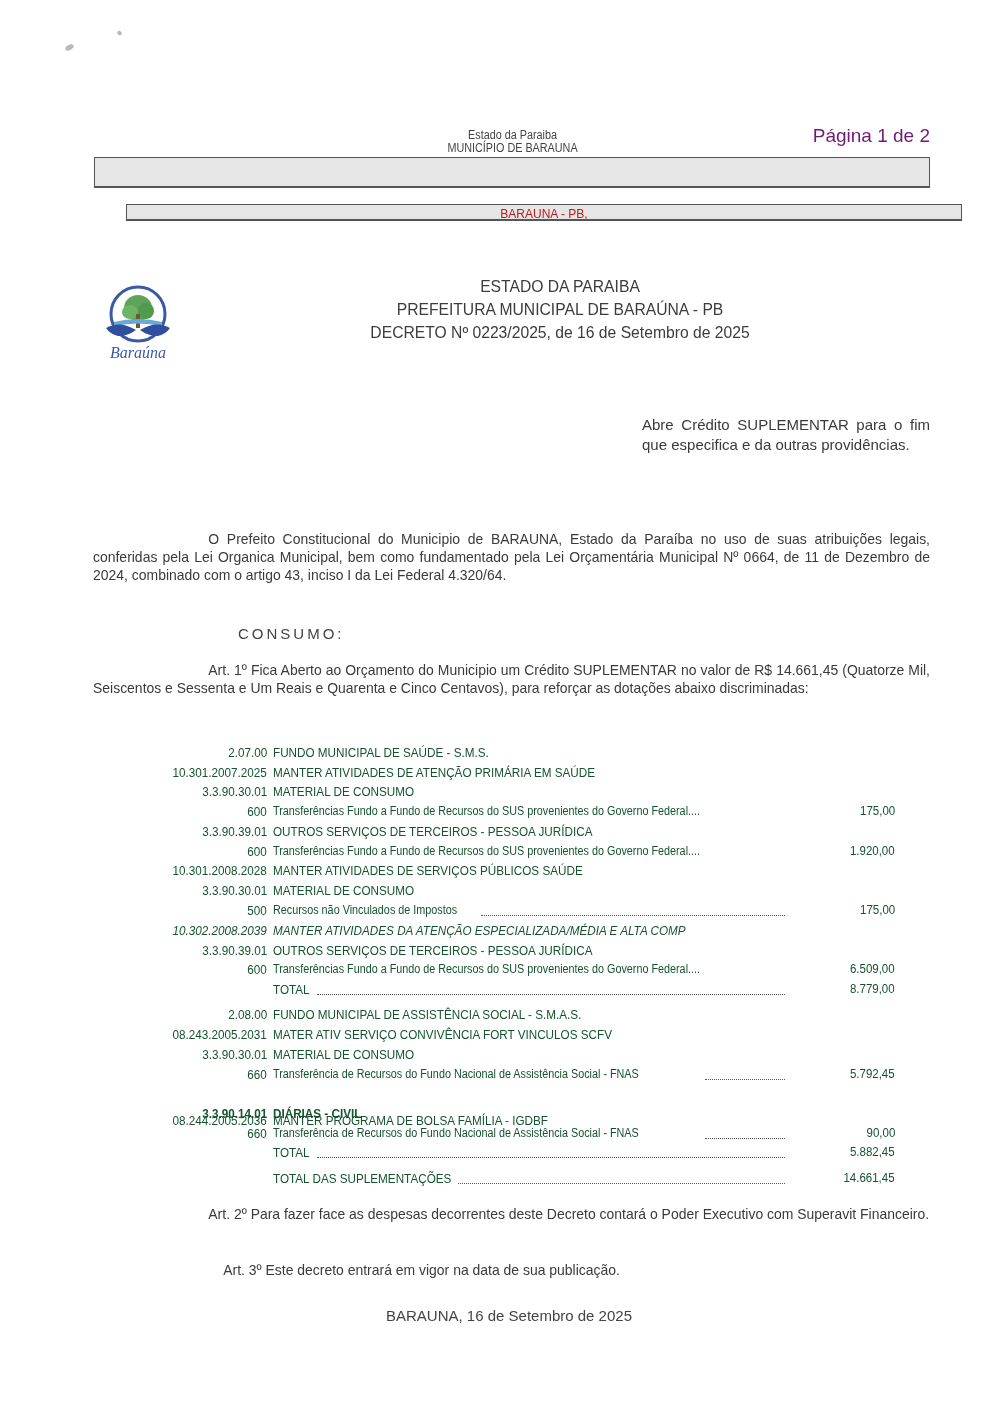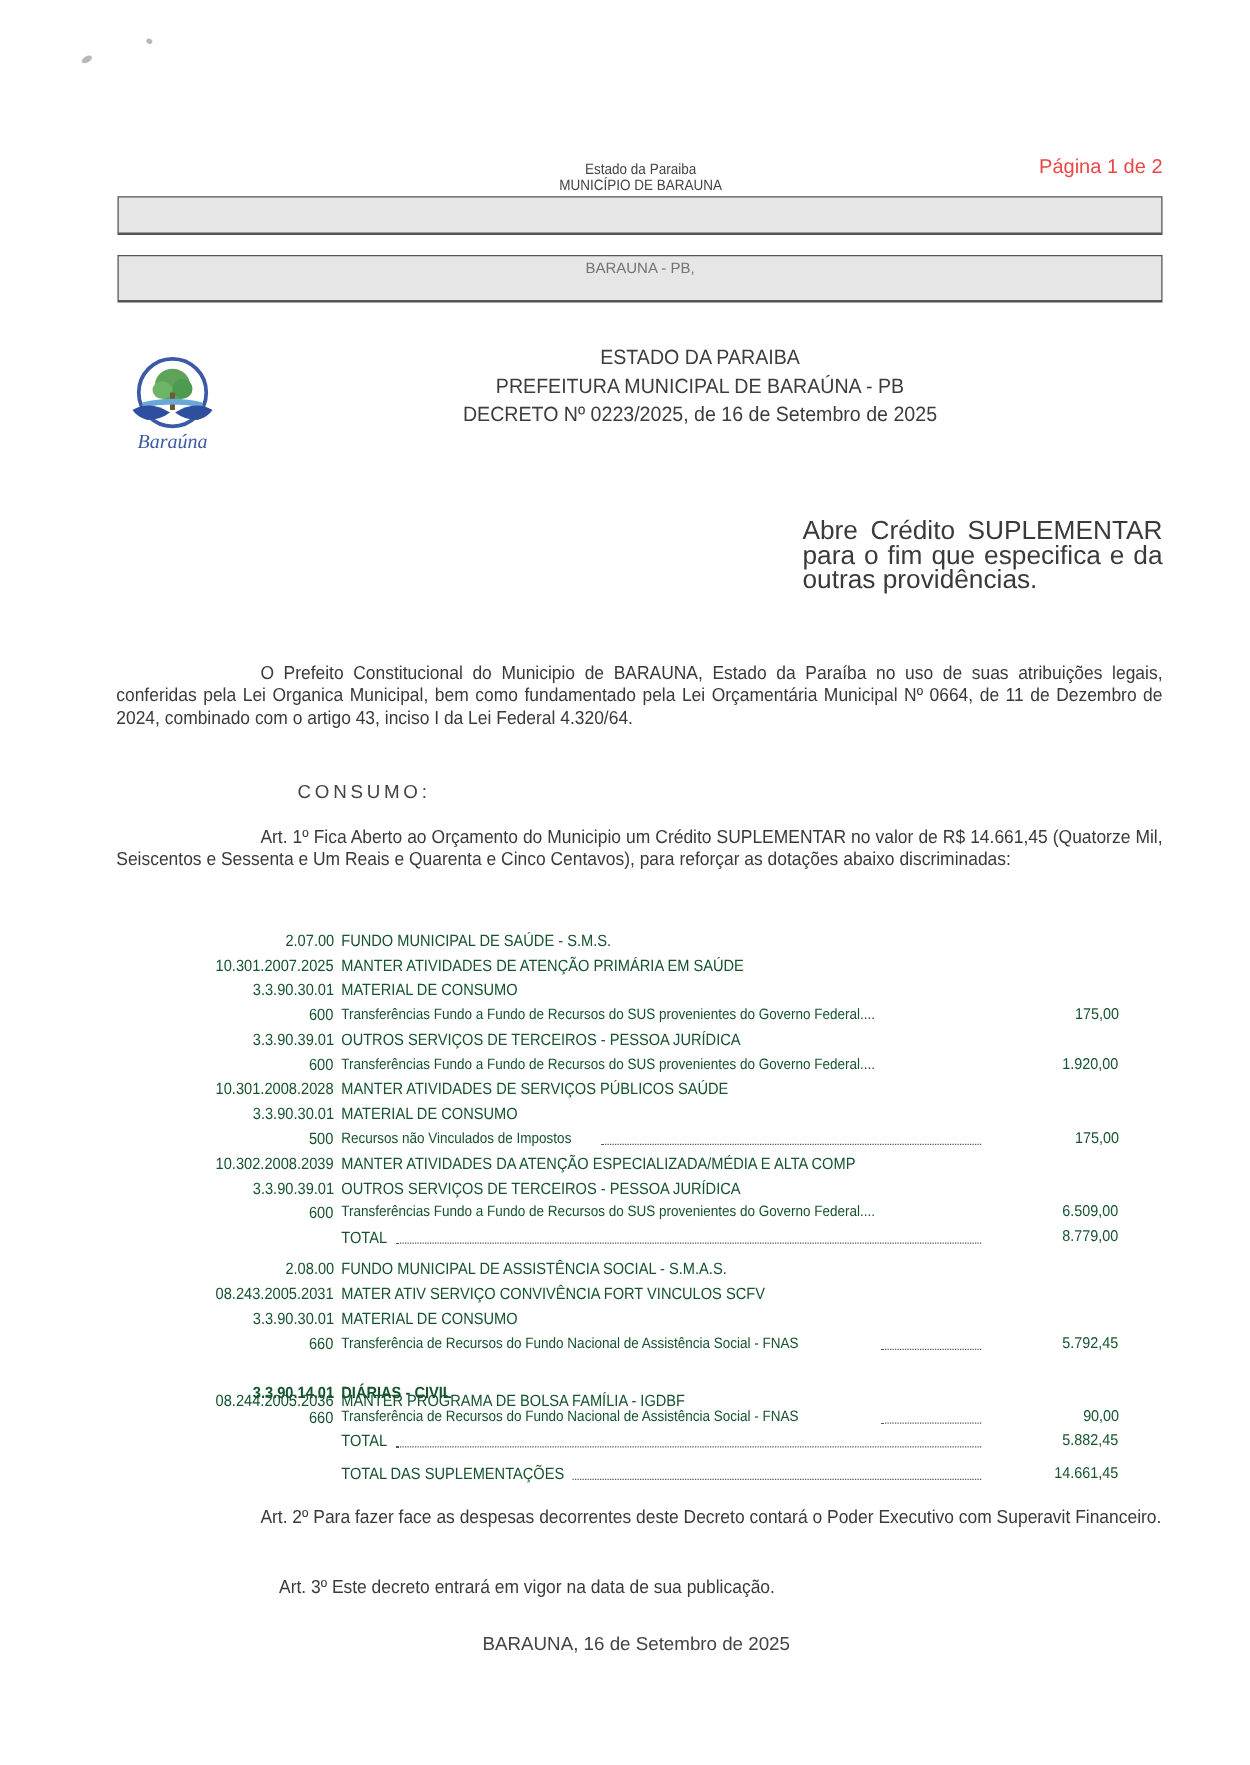--- a/index.html
+++ b/index.html
@@ -12,42 +12,42 @@
     }
     .abs { position: absolute; }
 
     .scan-mark { position: absolute; background: #9a9a9a; border-radius: 50%; opacity: 0.7; }
 
     .hdr-small {
       left: 380px; width: 265px; text-align: center;
       font-size: 12px; line-height: 12px; color: #444;
       transform: scaleX(0.9);
     }
-    .page-num { right: 70px; top: 125px; font-size: 16px; color: #ef4444; }
+    .page-num { right: 70px; top: 125px; font-size: 19px; color: #701a75; }
 
     .bar {
       left: 94px; width: 836px;
       background: #e6e6e6;
       border: 1.5px solid #555;
       border-bottom-width: 2px;
     }
     .bar1 { top: 157px; height: 31px; }
-    .bar2 { top: 204px; height: 38px; text-align: center; font-size: 12px; line-height: 19px; color: #737373; }
+    .bar2 { top: 204px; height: 17px; text-align: center; font-size: 12px; line-height: 19px; color: #b91c1c; margin-left: 32px; }
 
     .logo { left: 100px; top: 284px; width: 76px; height: 82px; font-style: italic; }
 
     .title-block {
       left: 300px; width: 520px; text-align: center;
       font-size: 16.5px; line-height: 23px; color: #3c3c3c;
       transform: scaleX(0.95);
     }
 
     .ementa {
       left: 642px; top: 415px; width: 288px;
-      font-size: 21px; line-height: 19.5px;
+      font-size: 15px; line-height: 19.5px;
       text-align: justify; text-align-last: left;
       color: #3a3a3a;
     }
 
     .para {
       left: 93px; width: 837px;
       font-size: 15px; line-height: 18px;
       text-align: justify;
       color: #3a3a3a;
       transform-origin: left top;
@@ -155,21 +155,21 @@
   <div class="row" style="top:138px;">
     <span class="code">3.3.90.30.01</span>
     <span class="desc">MATERIAL DE CONSUMO</span>
   </div>
   <div class="row source" style="top:158px;">
     <span class="code">500</span>
     <span class="desc">Recursos não Vinculados de Impostos</span>
     <span class="dots" style="left:388px;width:304px;"></span>
     <span class="value">175,00</span>
   </div>
-  <div class="row" style="top:178px;">
+  <div class="row" style="top:178px;font-style:italic;">
     <span class="code">10.302.2008.2039</span>
     <span class="desc">MANTER ATIVIDADES DA ATENÇÃO ESPECIALIZADA/MÉDIA E ALTA COMP</span>
   </div>
   <div class="row" style="top:198px;">
     <span class="code">3.3.90.39.01</span>
     <span class="desc">OUTROS SERVIÇOS DE TERCEIROS -  PESSOA JURÍDICA</span>
   </div>
   <div class="row source" style="top:217px;">
     <span class="code">600</span>
     <span class="desc">Transferências Fundo a Fundo de Recursos do SUS provenientes do Governo Federal....</span>

